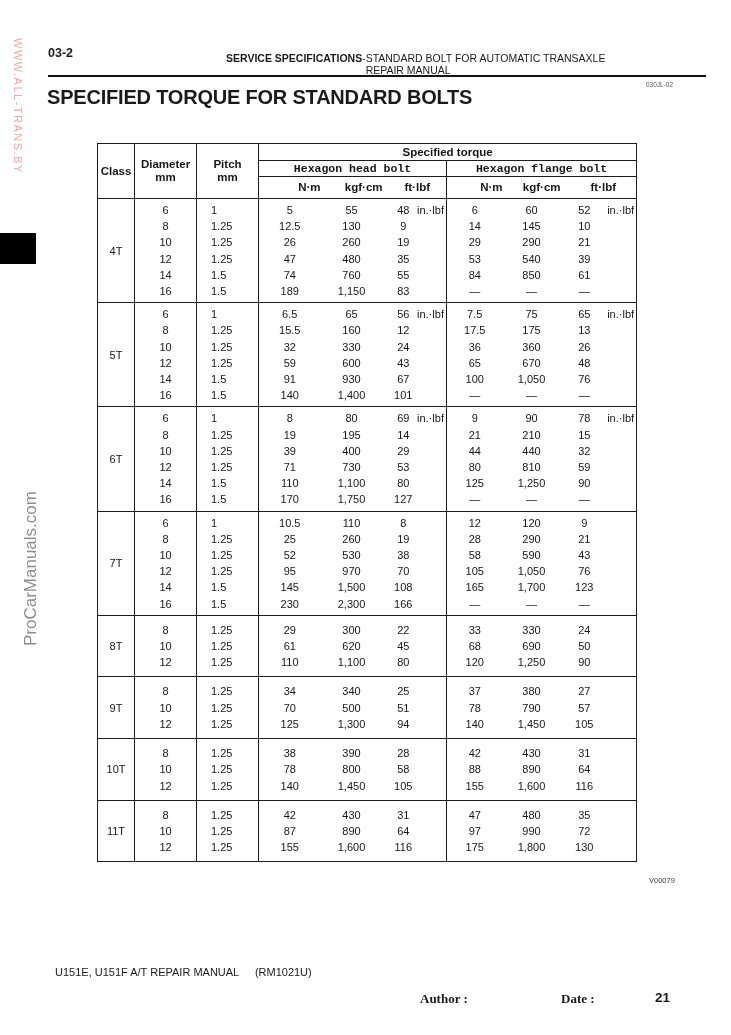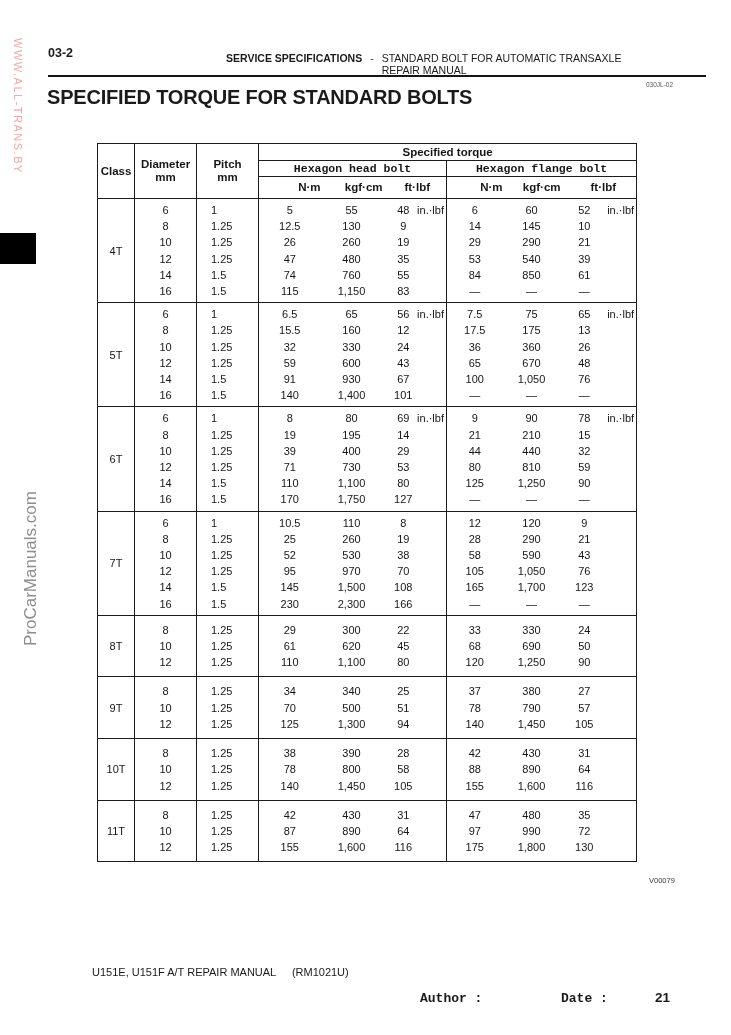--- a/index.html
+++ b/index.html
@@ -8,21 +8,21 @@
 
   
   .wm-pink{position:absolute;left:24px;top:38px;transform:rotate(90deg);transform-origin:top left;
            font-size:11px;letter-spacing:1.5px;color:#f0a6a6;white-space:nowrap;}
   .wm-gray{position:absolute;left:21px;top:646px;transform:rotate(-90deg);transform-origin:top left;
            font-size:17px;color:#8d8d8d;white-space:nowrap;}
   .black-block{position:absolute;left:0;top:233px;width:36px;height:31px;background:#000;}
 
   
   .page-code{position:absolute;left:48px;top:46px;font-size:12.5px;font-weight:bold;text-align:right;}
-  .hdr{position:absolute;left:226px;top:52px;display:flex;gap:8px;font-size:10.5px;line-height:12px;}
+  .hdr{position:absolute;left:226px;top:52px;display:flex;gap:0;font-size:10.5px;line-height:12px;}
   .hdr .sec{font-weight:bold;white-space:nowrap;}
   .hdr .dash{color:#333;}
   .hdr .sub{white-space:nowrap;}
   .rule{position:absolute;left:48px;top:75px;width:658px;height:2px;background:#151515;}
   .doc-code{position:absolute;left:646px;top:81px;font-size:6.5px;color:#555;}
   .title{position:absolute;left:47px;top:86px;font-size:20px;font-weight:bold;letter-spacing:-0.2px;}
 
   
   .tbl-wrap{position:absolute;left:97px;top:143px;}
   table{border-collapse:collapse;table-layout:fixed;width:539px;font-size:11px;color:#161616;}
@@ -48,23 +48,23 @@
   td.cls{text-align:center;vertical-align:middle;padding:0 !important;}
   td.pitch{text-align:left;padding-left:14px;}
   td.ftH{position:relative;padding-right:22px;}
   td.ftF{position:relative;padding-right:28px;}
   th.ftH{padding-right:16px;} th.ftF{padding-right:20px;}
   .sfx{position:absolute;right:2px;top:0;font-size:11px;}
   tbody.b6 tr:first-child .sfx{top:3px;}
 
   
   .fig-code{position:absolute;left:649px;top:876px;font-size:7.5px;color:#3a3a3a;}
-  .foot-ref{position:absolute;left:55px;top:966px;font-size:11px;margin-left:37px;}
+  .foot-ref{position:absolute;left:55px;top:966px;font-size:11px;}
   .foot-ref .code{margin-left:13px;}
-  .foot-author,.foot-date{position:absolute;top:991px;font-family:Liberation Mono, monospace;
+  .foot-author,.foot-date{position:absolute;top:991px;font-family:Liberation Serif, serif;
         font-weight:bold;font-size:13px;text-align:center;}
   .foot-author{left:420px;} .foot-date{left:541px;margin-left:20px;}
   .foot-page{position:absolute;left:655px;top:990px;font-size:13.5px;font-weight:bold;}
 </style>
 </head>
 <body>
 
 <div id="page">
 
   <div class="wm-pink">WWW.ALL-TRANS.BY</div>
@@ -171,21 +171,21 @@
             <td class="bL">74</td>
             <td>760</td>
             <td class="ftH"><span>55</span></td>
             <td class="bL">84</td>
             <td>850</td>
             <td class="ftF"><span>61</span></td>
           </tr>
           <tr>
             <td class="bL">16</td>
             <td class="bL pitch">1.5</td>
-            <td class="bL">115</td>
+            <td class="bL">189</td>
             <td>1,150</td>
             <td class="ftH"><span>83</span></td>
             <td class="bL">—</td>
             <td>—</td>
             <td class="ftF"><span>—</span></td>
           </tr>
         </tbody>
         <tbody class="b6">
           <tr>
             <td class="cls" rowspan="6">5T</td>

